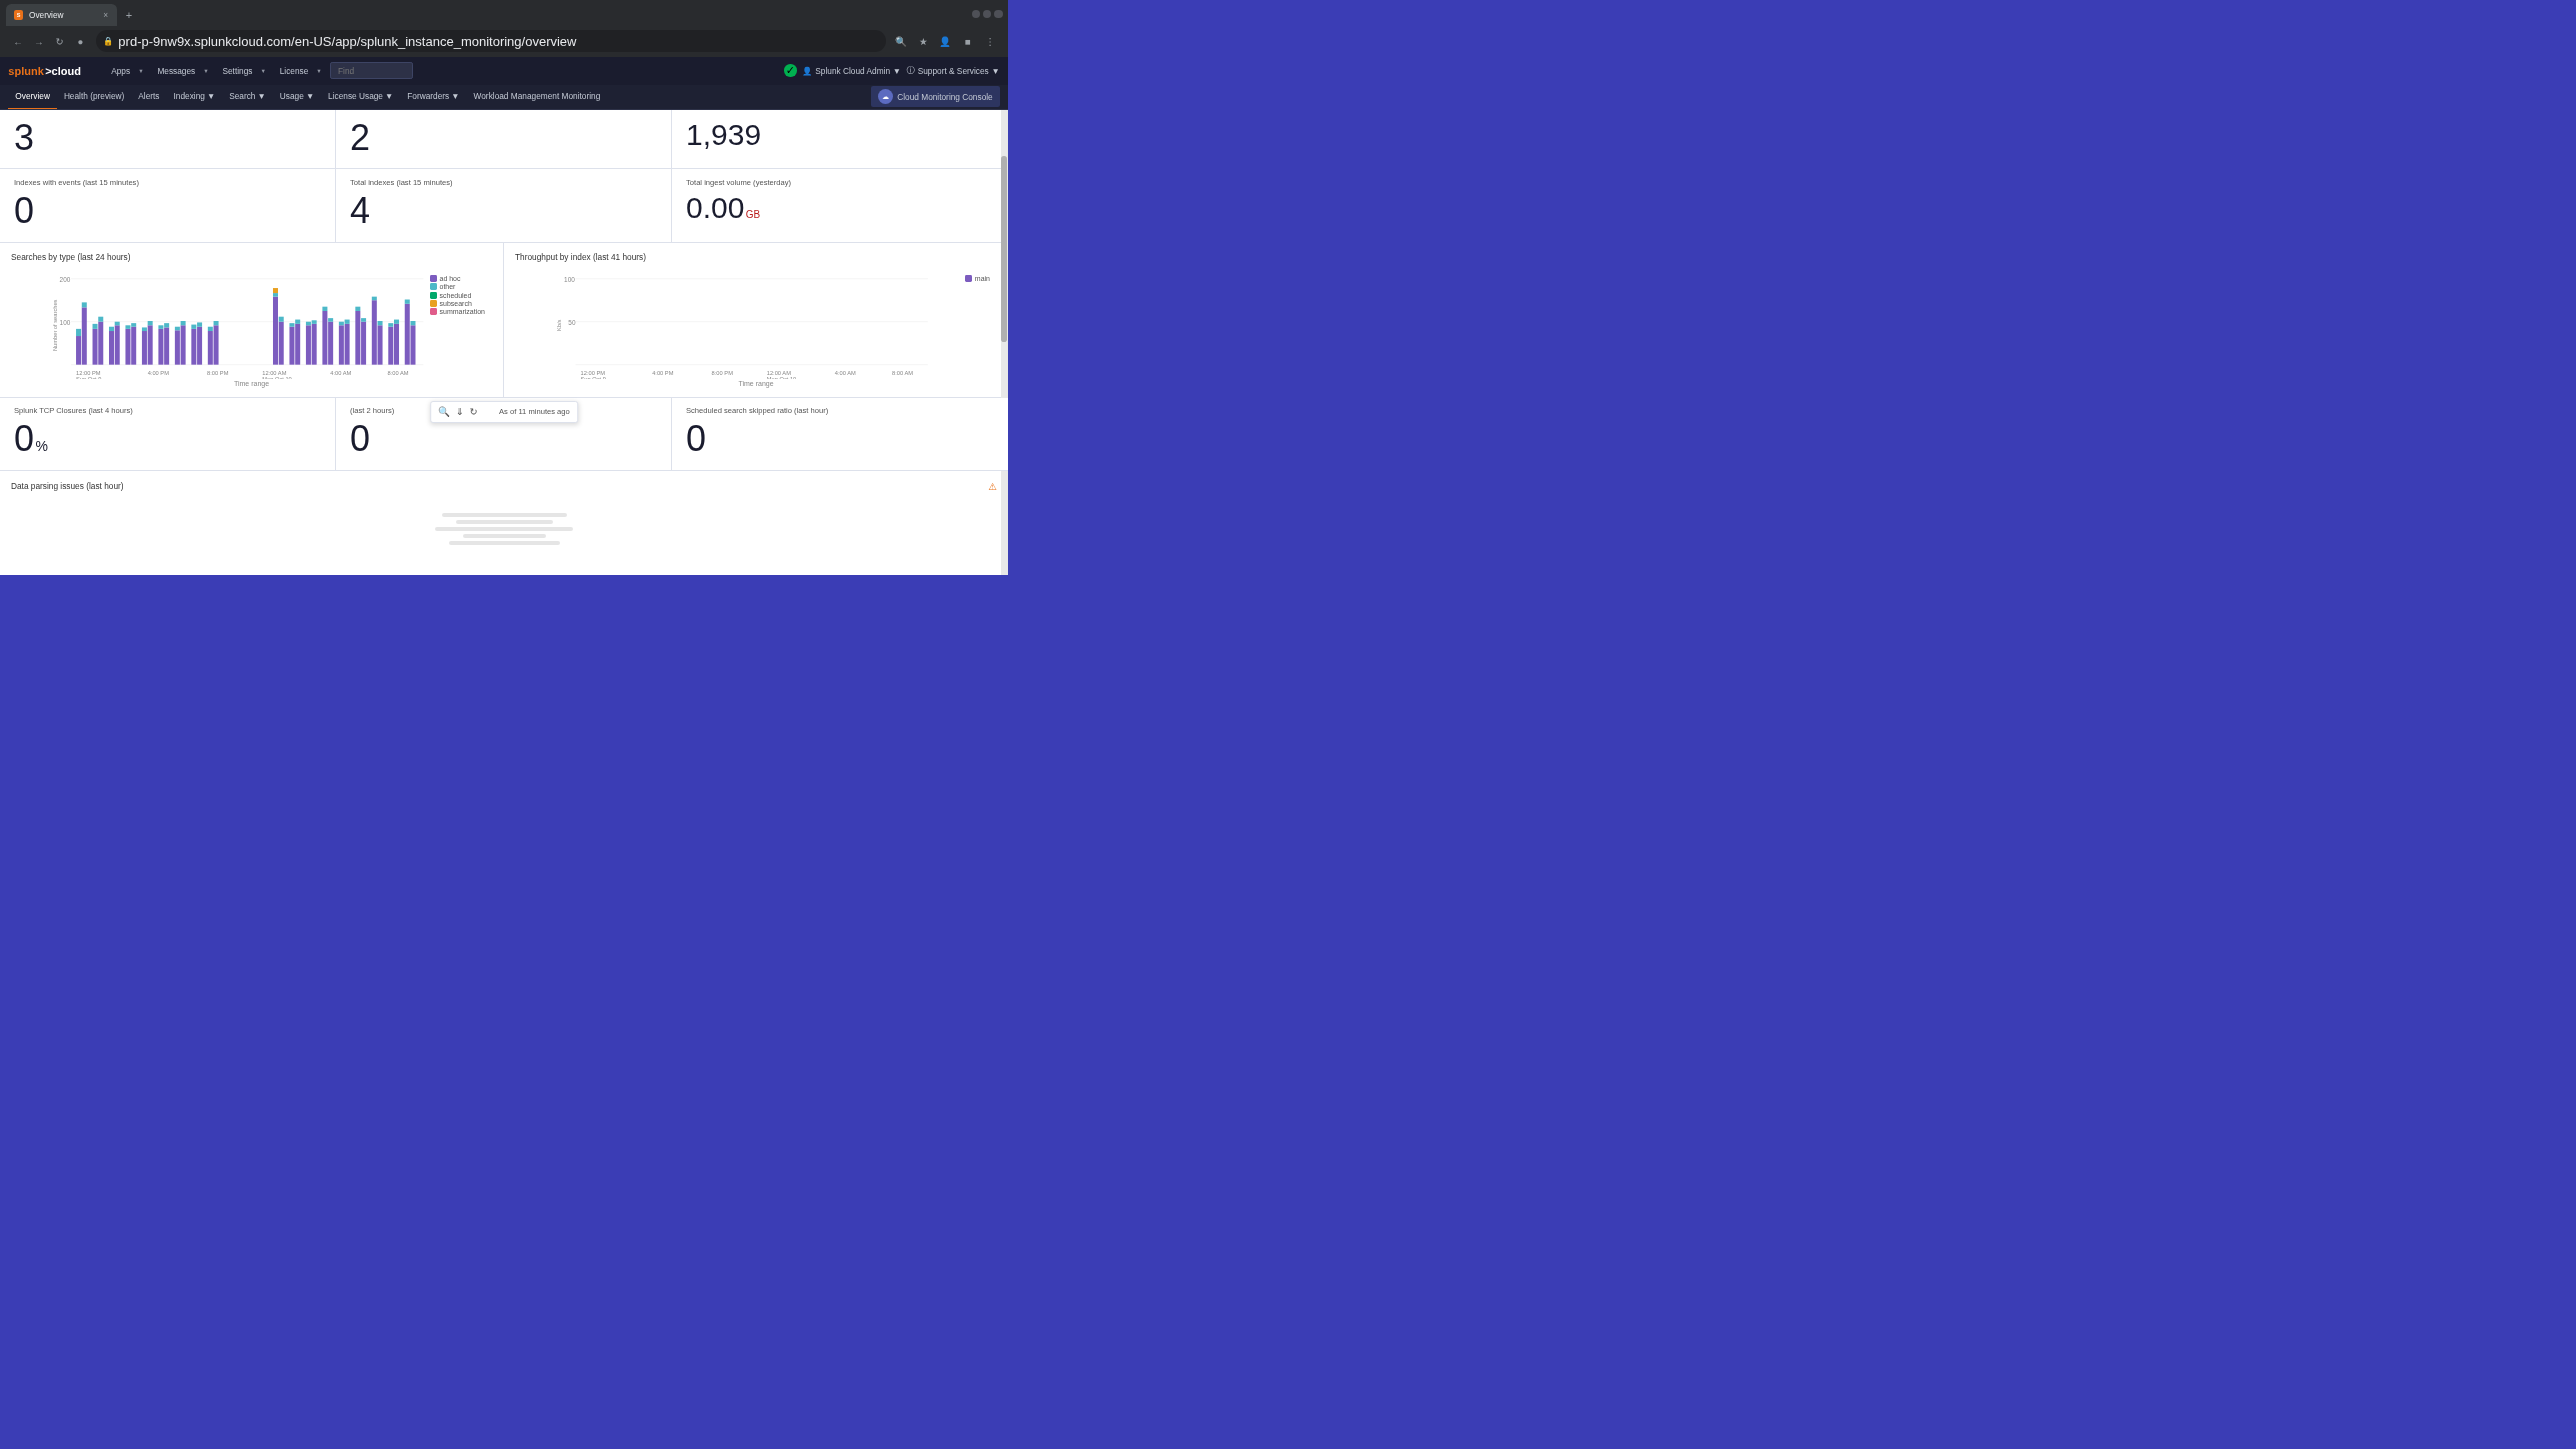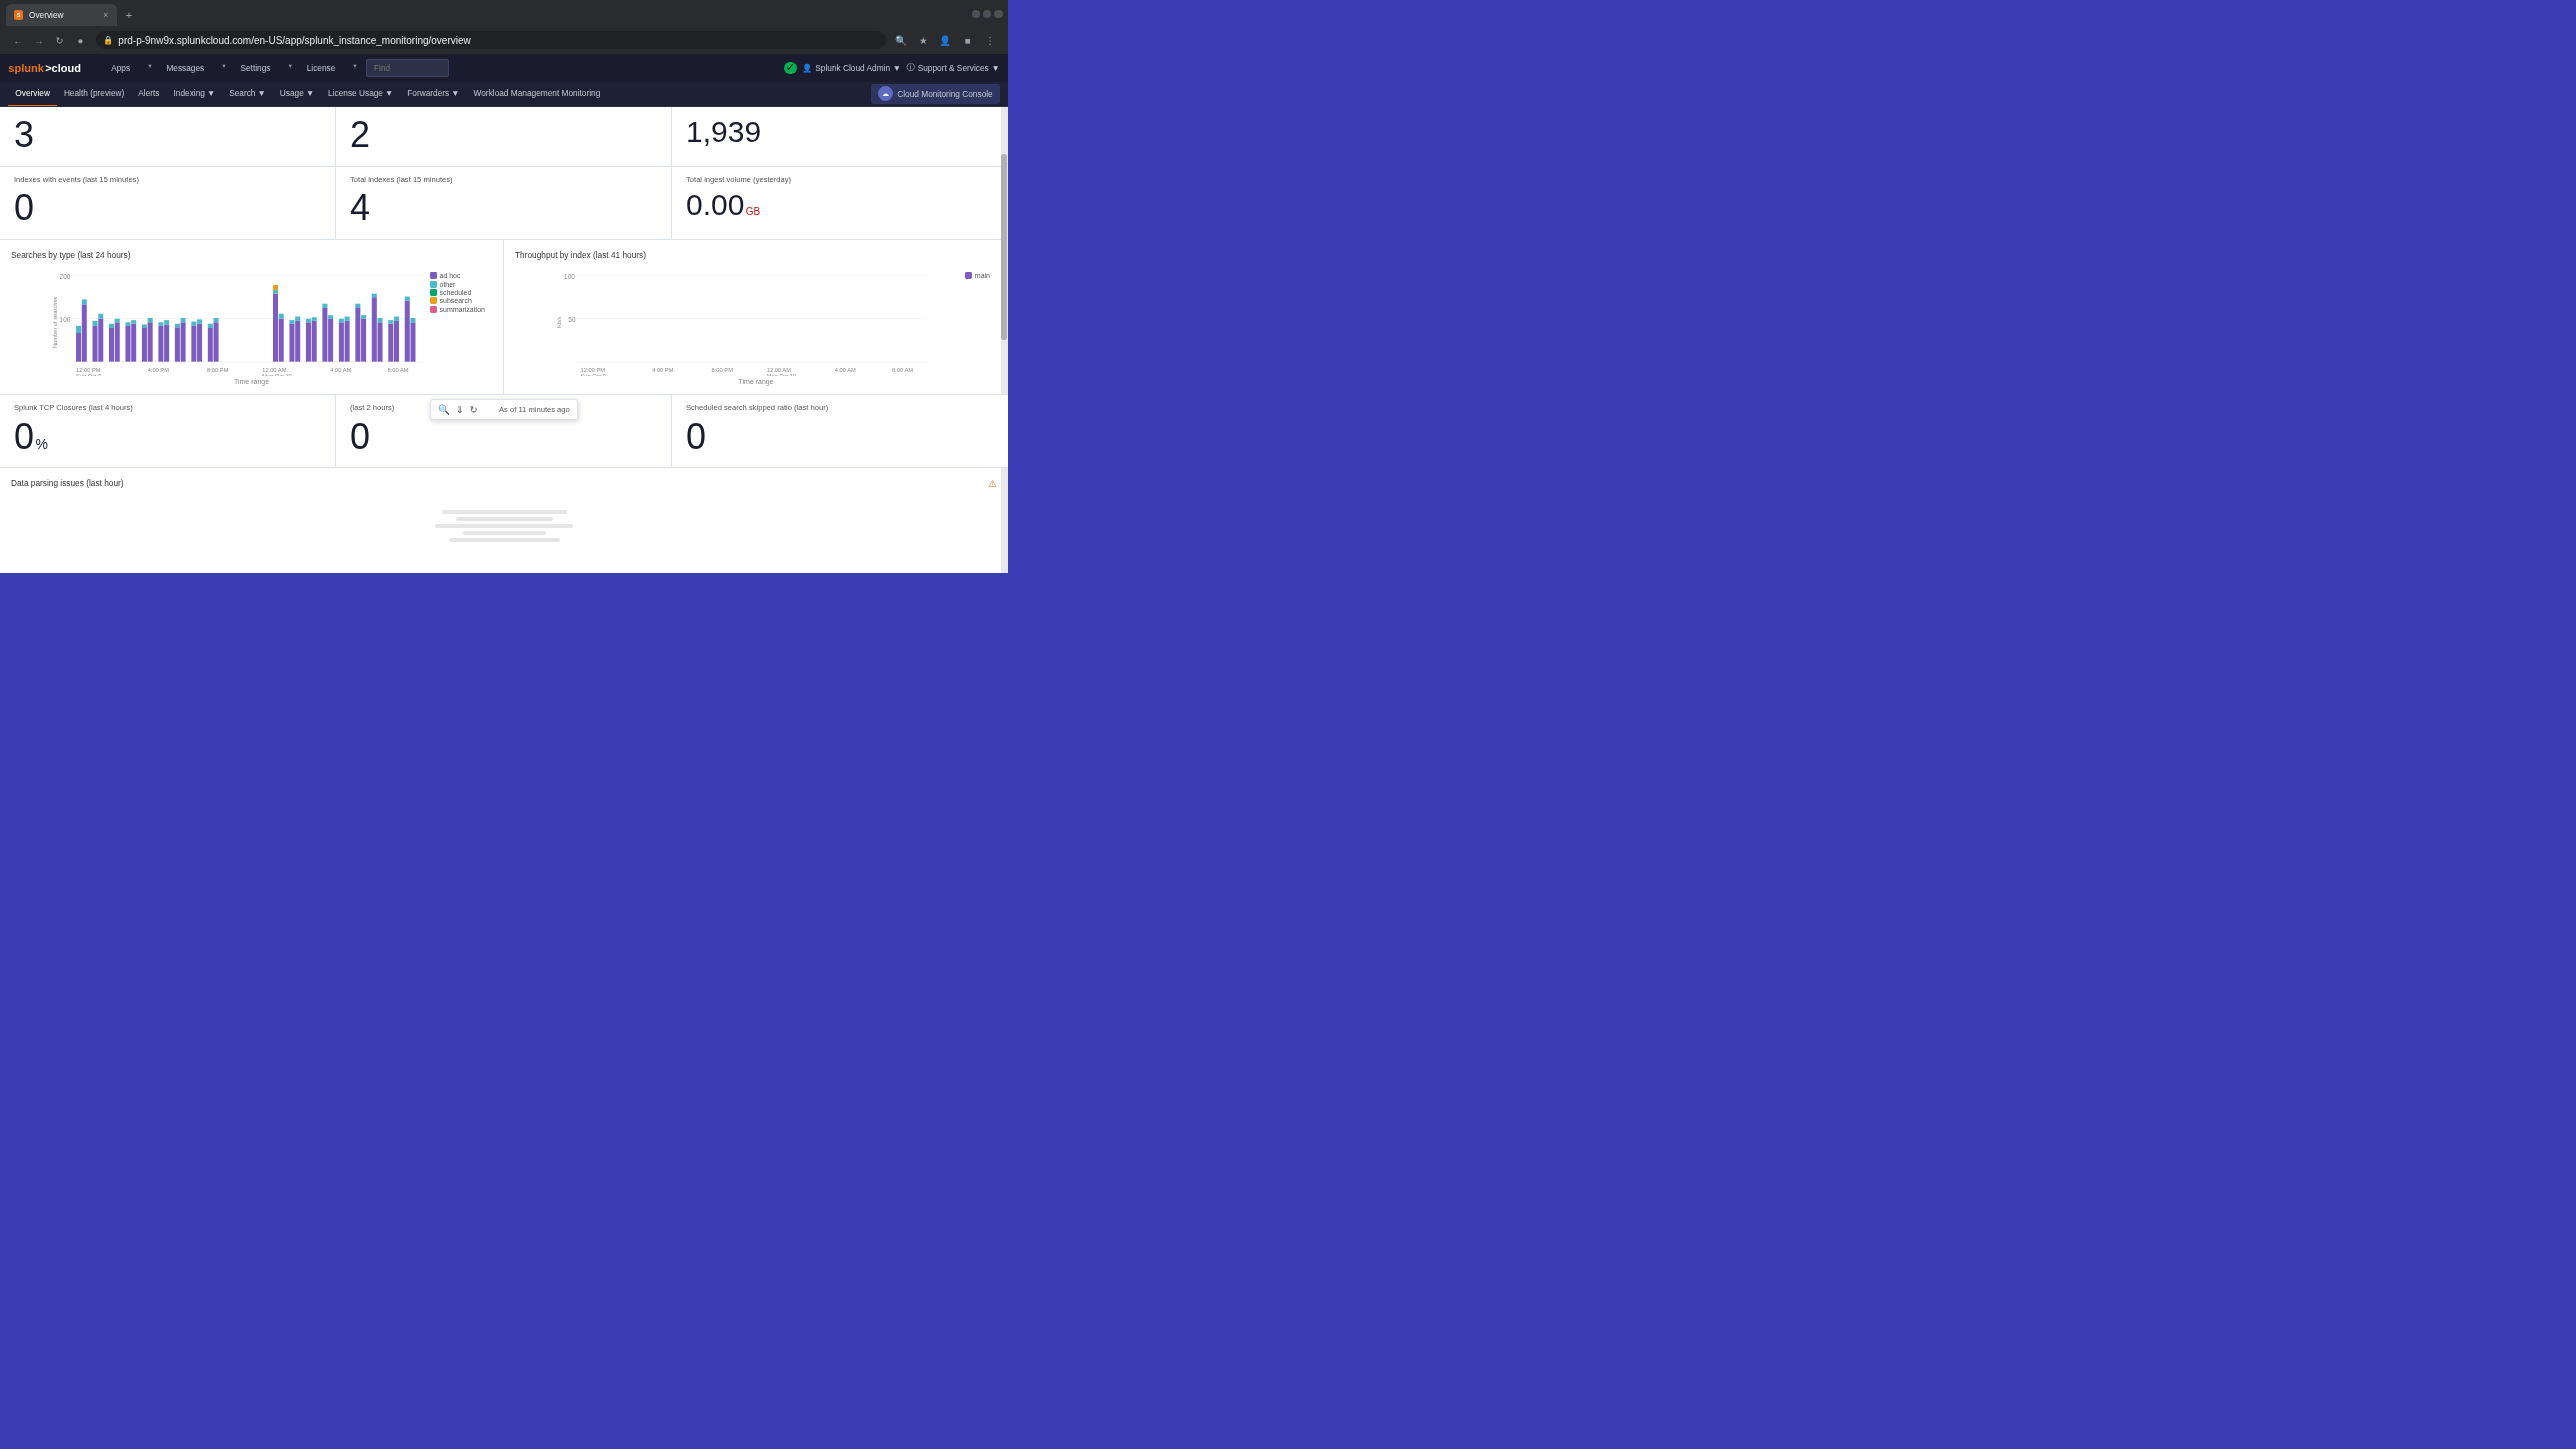--- a/index.html
+++ b/index.html
@@ -111,21 +111,21 @@
       display: flex;
       align-items: center;
       gap: 4.2px;
     }
     .address-bar .lock-icon {
       color: #9aa0a6;
       font-size: 8.3px;
     }
     .address-bar .url-text {
       color: #e8eaed;
-      font-size: 10px;
+      font-size: 13px;
     }
     .browser-actions {
       display: flex;
       align-items: center;
       gap: 2.8px;
     }
     .browser-action-btn {
       width: 19.4px;
       height: 19.4px;
       display: flex;
@@ -161,22 +161,22 @@
       align-items: center;
       gap: 1.4px;
     }
     .splunk-logo span { color: #ffffff; }
     .topnav-item {
       color: #c3c9d4;
       font-size: 8.3px;
       padding: 2.8px 5.5px;
       cursor: pointer;
       display: flex;
-      align-items: flex-start;
-      gap: 17px;
+      align-items: center;
+      gap: 8px;
       border-radius: 2.1px;
     }
     .topnav-item .caret {
       font-size: 5.5px;
       opacity: 0.7;
     }
     .topnav-find {
       background: #2d3147;
       border: 0.7px solid #3d4464;
       border-radius: 2.1px;

